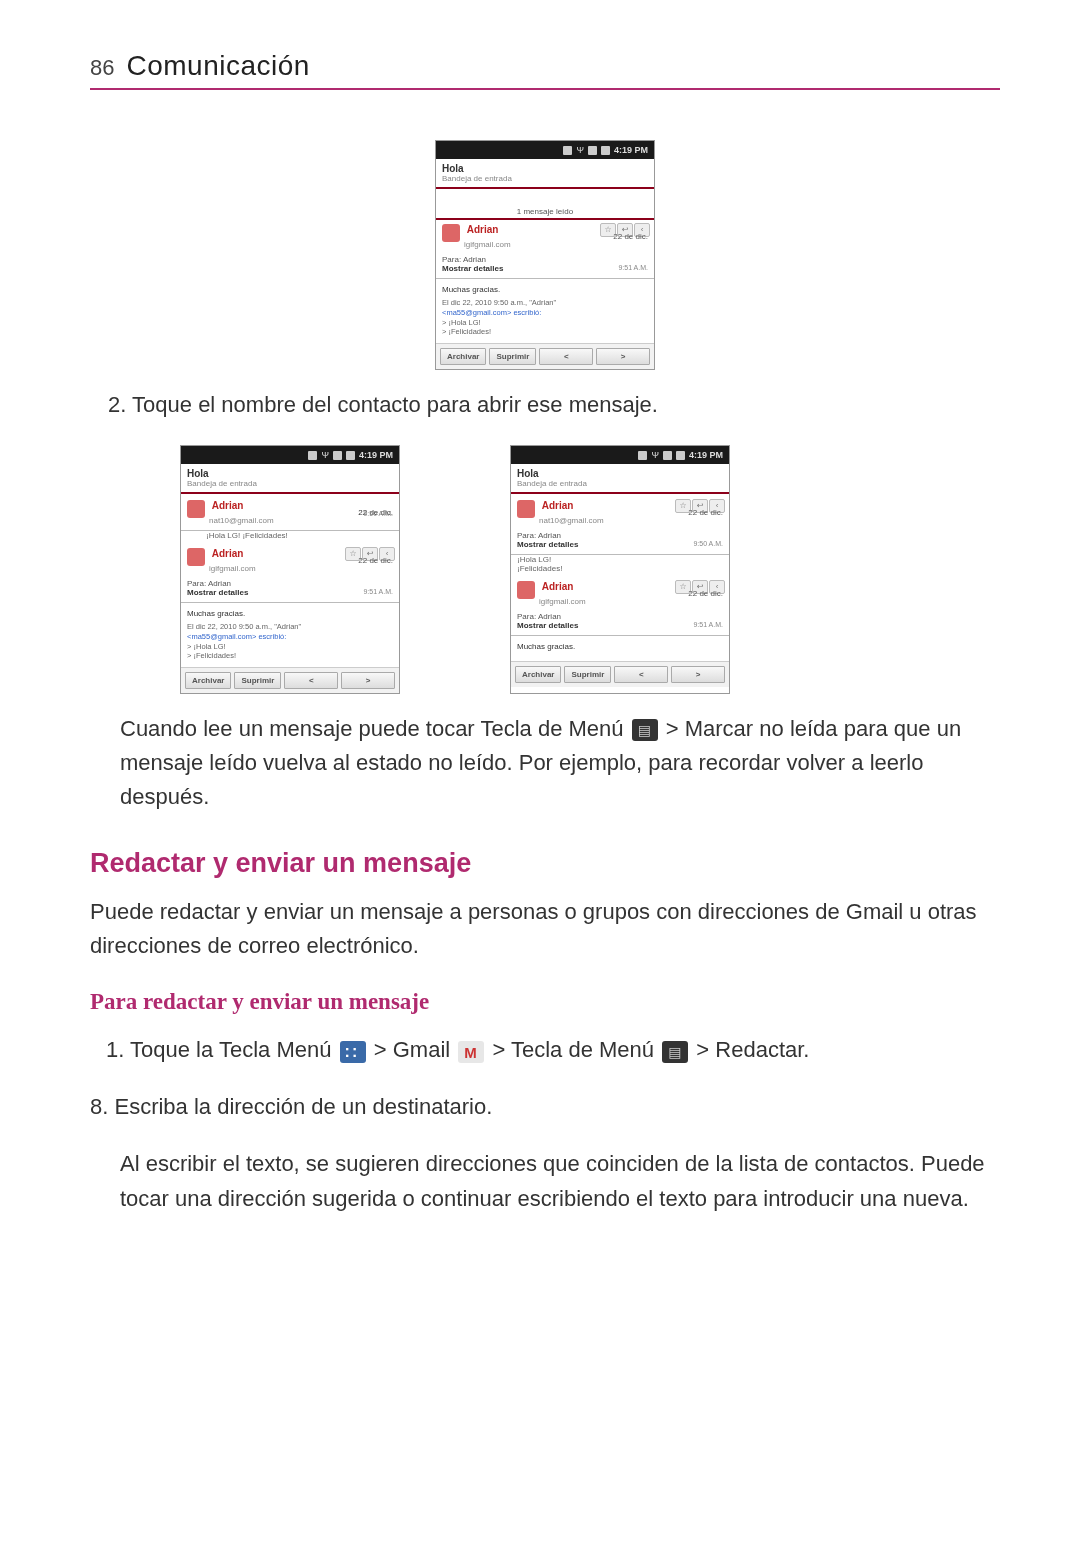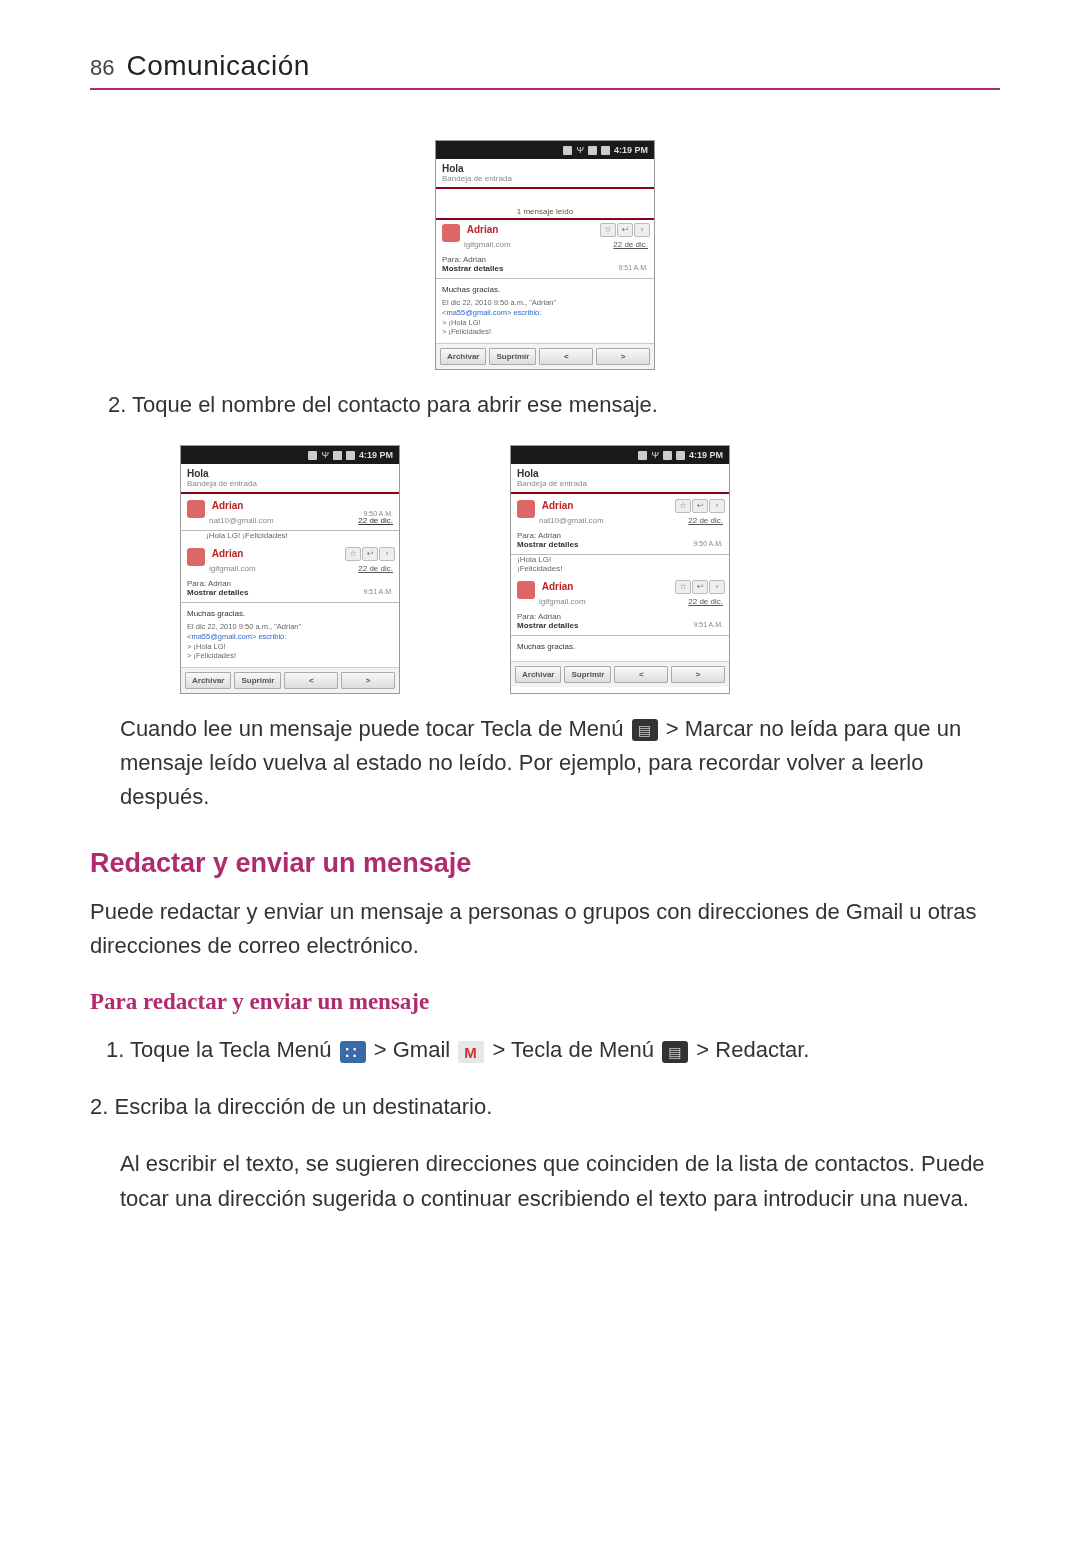--- a/index.html
+++ b/index.html
@@ -70,21 +70,21 @@
   .read-row { text-align:center; font-size:8px; color:#555; padding:2px 0; border-bottom:2px solid #8c001a;margin-top:16px;}
   .msg {
     padding: 4px 6px 5px; border-bottom:1px solid #bbb; position:relative;
   }
   .msg .avatar {
     width:18px; height:18px; background:#d66; border-radius:3px;
     display:inline-block; vertical-align:top; margin-right:4px;
   }
   .msg .from { font-weight:bold; color:#b22; font-size:10px; }
   .msg .email { color:#888; font-size:8px; display:block; margin-left:22px; margin-top:-2px;}
-  .msg .date { position:absolute; right:6px; top:20px; font-size:8px; text-align:right;text-decoration:underline;}
+  .msg .date { position:absolute; right:6px; top:12px; font-size:8px; text-align:right;}
   .msg .time { position:absolute; right:6px; top:14px; font-size:7px; color:#888;}
   .msg .actions {
     position:absolute; right:4px; top:3px; display:flex; gap:1px;
   }
   .mini-btn {
     width:16px; height:14px; background:#eee; border:1px solid #bbb;
     border-radius:2px; font-size:8px; text-align:center; line-height:12px; color:#777;
   }
   .msg .to { font-size:8px; color:#555; margin-top:6px;}
   .msg .show-details { font-size:8px; font-weight:bold; color:#333;}
@@ -304,14 +304,14 @@
 <p class="step-text" style="margin-left:16px;">
   <span>1.  Toque la </span><span>Tecla Menú</span>
   <span class="inline-icon apps-icon"></span>
   <span class="chev"> &gt; </span><span>Gmail</span>
   <span class="inline-icon gmail-icon"></span>
   <span class="chev"> &gt; </span><span>Tecla de Menú</span>
   <span class="inline-icon menu-key-icon"></span>
   <span class="chev"> &gt; </span><span>Redactar</span><span>.</span>
 </p>
 
-<p class="step-text" style="margin-left:0;">2.  Escriba la dirección de un destinatario.</p>
+<p class="step-text" style="margin-left:0;">8.  Escriba la dirección de un destinatario.</p>
 <p class="indent-para" style="margin-left:30px;">Al escribir el texto, se sugieren direcciones que coinciden de la lista de contactos. Puede tocar una dirección sugerida o continuar escribiendo el texto para introducir una nueva.</p>
 
 </body></html>

